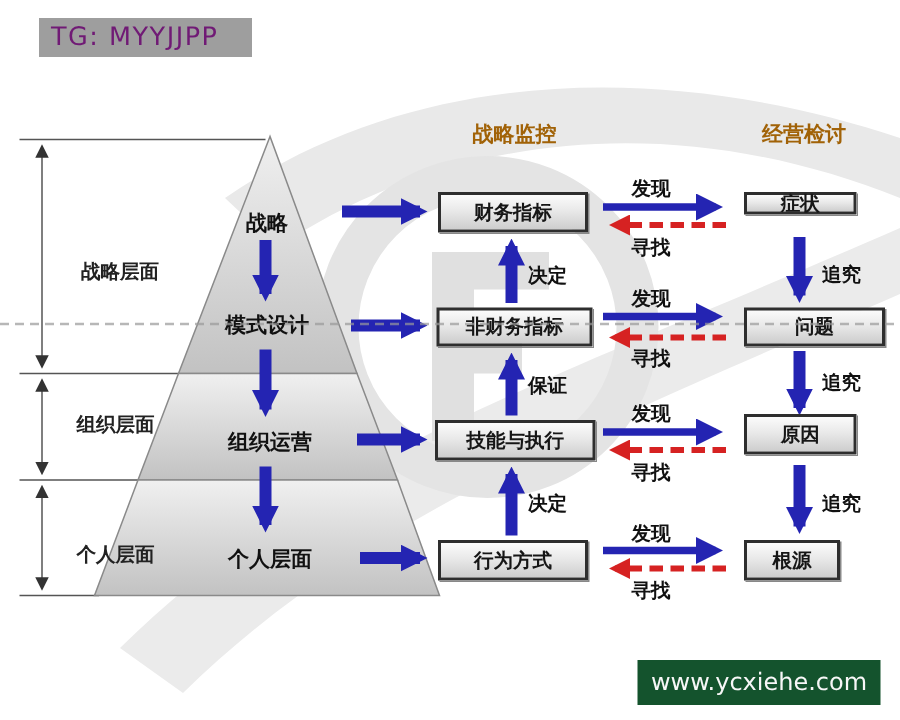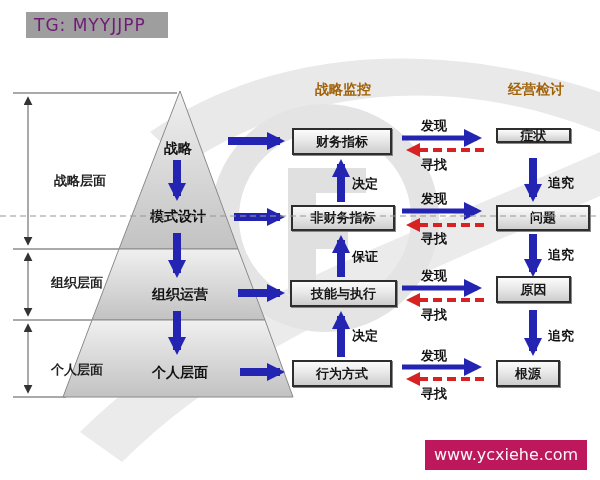--- a/index.html
+++ b/index.html
@@ -7,21 +7,21 @@
     position:relative;width:600px;height:480px;background:#ffffff;
     font-family:"DejaVu Sans","Liberation Sans",sans-serif;overflow:hidden;
   }
   .abs{position:absolute;}
   svg{position:absolute;left:0;top:0;}
   .tagbar{
     left:26px;top:12px;width:142px;height:26px;background:#9e9e9e;color:#701a75;
     font-size:17px;line-height:26px;padding-left:8px;letter-spacing:1px;box-sizing:border-box;
   }
   .urlbar{
-    left:425px;top:440px;width:162px;height:30px;background:#be185d;color:#f7f7f7;
+    left:425px;top:440px;width:162px;height:30px;background:#14532d;color:#f7f7f7;
     font-size:16px;line-height:30px;text-align:center;box-sizing:border-box;
   }
   .colhead{font-size:14px;font-weight:bold;color:#a16207;text-align:center;width:96px;}
   .lbl{font-size:13px;font-weight:bold;color:#111;}
   .pyr-lbl{font-size:14px;font-weight:bold;color:#111;text-align:center;}
   .layer-lbl{font-size:13px;font-weight:bold;color:#222;text-align:center;width:80px;}
   .box{
     display:flex;align-items:center;justify-content:center;box-sizing:border-box;
     background:linear-gradient(180deg,#fbfbfb 0%,#e9e9e9 45%,#cdcdcd 100%);
     border:2px solid #2e2e2e;box-shadow:1px 1px 0 #888;

